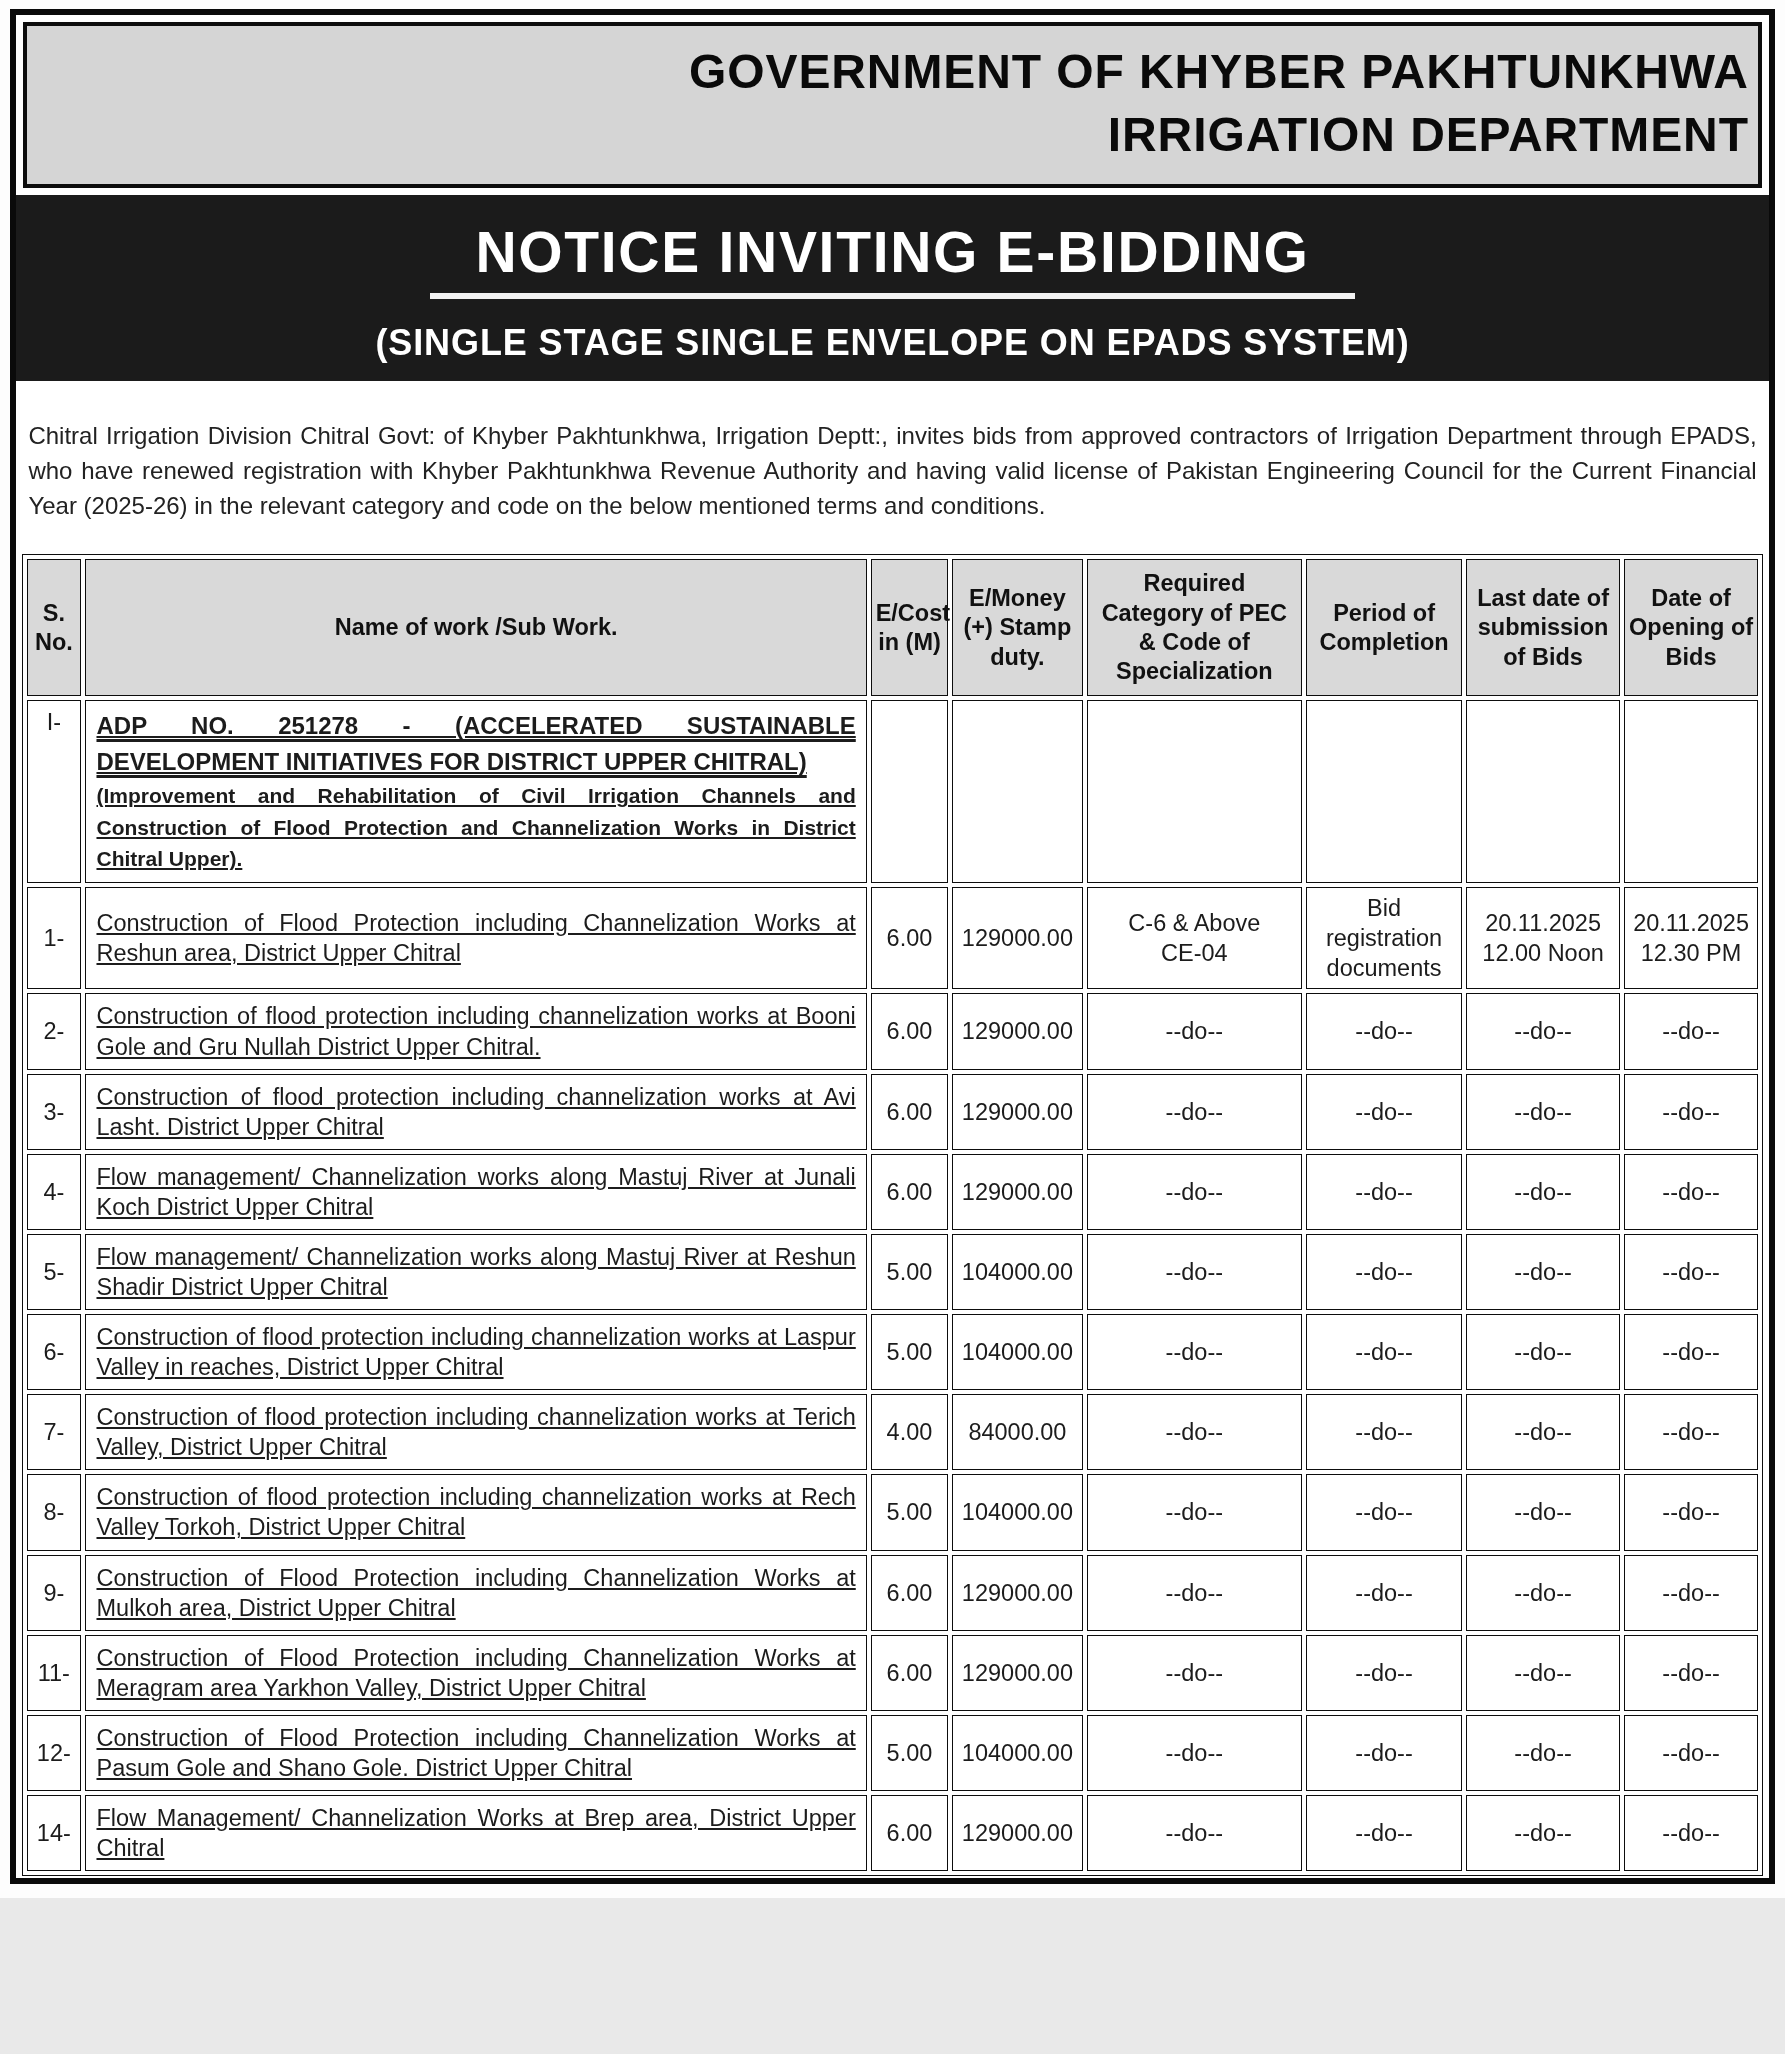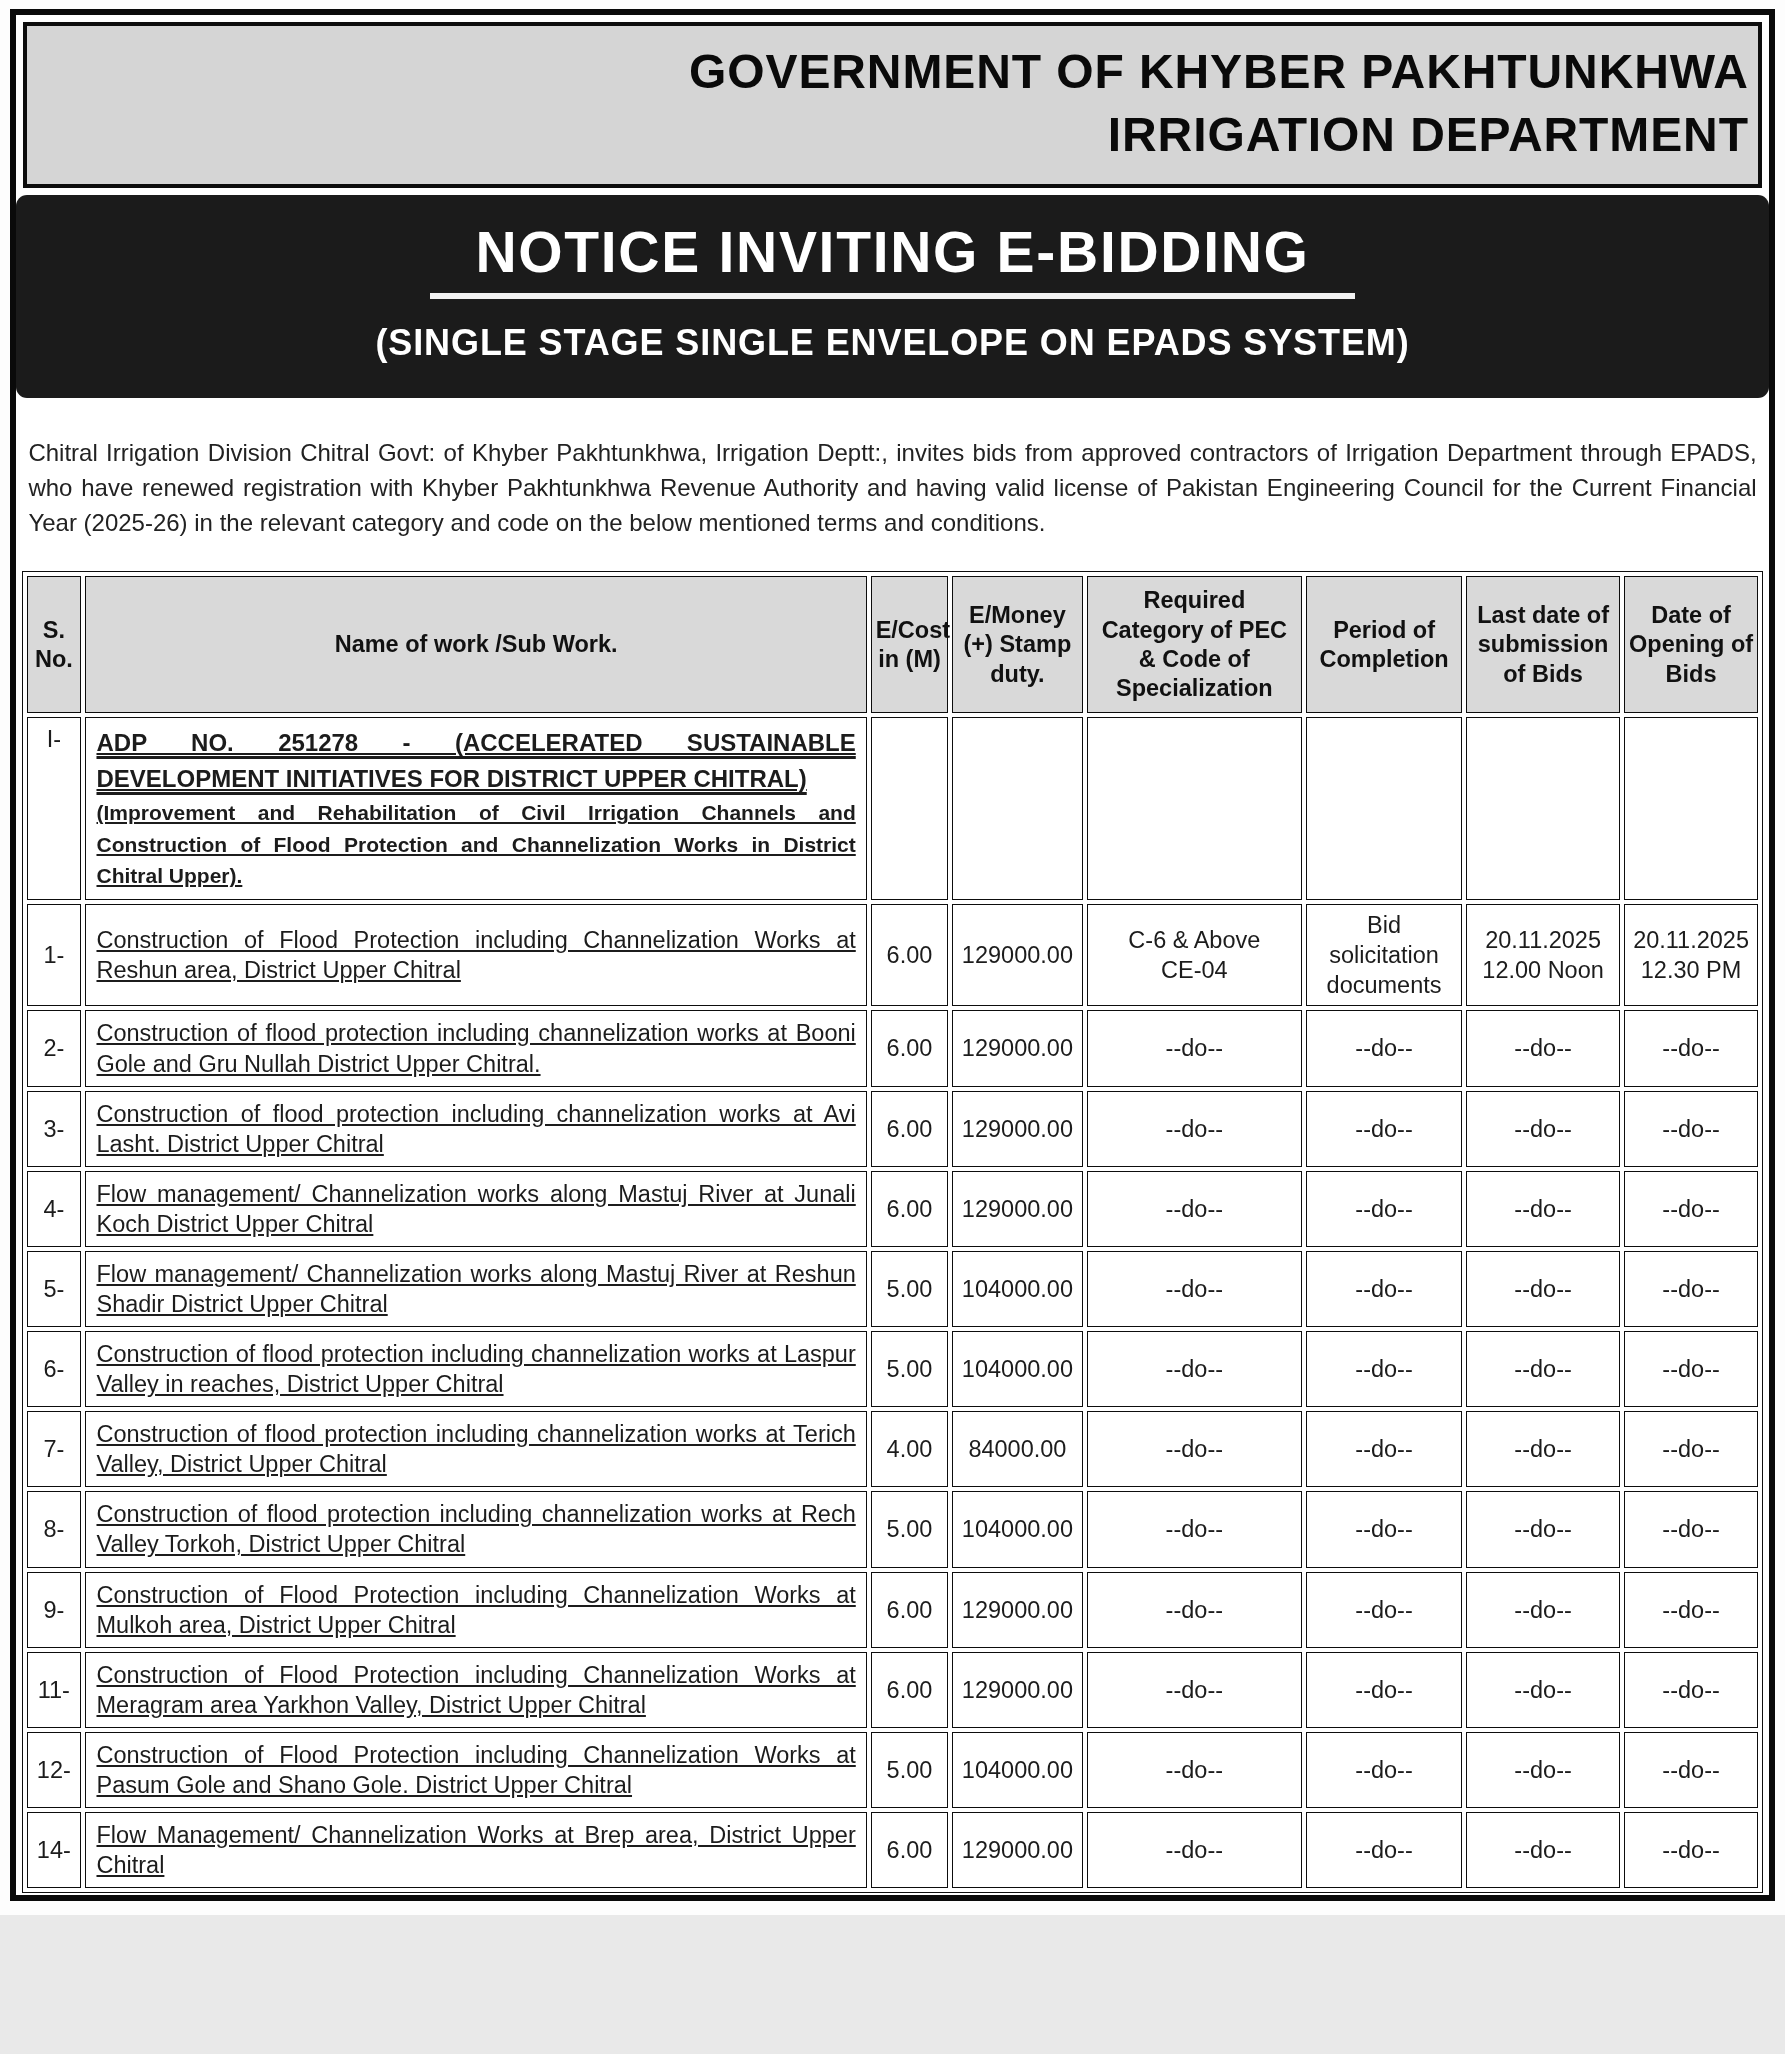--- a/index.html
+++ b/index.html
@@ -4,21 +4,21 @@
 <style>
   html,body{margin:0;padding:0;background:#e9e9e9;}
   body{width:1785px;font-family:"Liberation Sans","DejaVu Sans",sans-serif;color:#111;}
   .page{width:1785px;background:#fdfdfd;padding:8.7px 10.4px 14px 10.4px;box-sizing:border-box;}
   .frame{border:6px solid #0a0a0a;background:#fff;}
 
   
   .gov-header{margin:7px 7px 0 7px;border:4.3px solid #0d0d0d;background:#d5d5d5;
     text-align:right;padding:14px 8.7px 17.4px 8.7px;}
   .gov-header .l1,.gov-header .l2{font-weight:bold;font-size:48px;line-height:1.32;letter-spacing:0.9px;color:#0a0a0a;}
-  .notice-band{background:#1b1b1b;margin-top:7px;text-align:center;padding:24px 0 34px 0;border-radius:11px;}
+  .notice-band{background:#1b1b1b;margin-top:7px;text-align:center;padding:24px 0 17px 0;}
   .notice-title{display:inline-block;color:#fff;font-weight:bold;font-size:57px;letter-spacing:1.7px;
     border-bottom:6px solid #f2f2f2;padding:0 45px 8.7px 45px;}
   .notice-sub{color:#fff;font-weight:bold;font-size:36px;letter-spacing:0.9px;margin-top:22.6px;}
 
   
   .intro{font-size:24px;line-height:1.45;text-align:justify;padding:14px 12px 7px 12px;color:#222;}
 
   
   table.bids{width:calc(100% - 10.4px);margin:3.5px 5.2px 1.7px 5.2px;border-collapse:separate;border-spacing:4.3px 4.3px;
     table-layout:fixed;border:1.7px solid #0d0d0d;background:#fff;}
@@ -91,21 +91,21 @@
         </tr>
       </tbody>
       <tbody id="rows">
           <tr>
             <td class="c-sno">1-</td>
             <td class="c-name">Construction of Flood Protection including Channelization Works at Reshun area, District Upper Chitral</td>
             <td class="c-cost">6.00</td>
             <td class="c-stamp">129000.00</td>
             <td class="c-category">C-6 &amp; Above
 CE-04</td>
-            <td class="c-period">Bid solicitation
+            <td class="c-period">Bid registration
 documents</td>
             <td class="c-last_date">20.11.2025
 12.00 Noon</td>
             <td class="c-opening">20.11.2025
 12.30 PM</td>
           </tr>
           <tr>
             <td class="c-sno">2-</td>
             <td class="c-name">Construction of flood protection including channelization works at Booni Gole and Gru Nullah District Upper Chitral.</td>
             <td class="c-cost">6.00</td>

